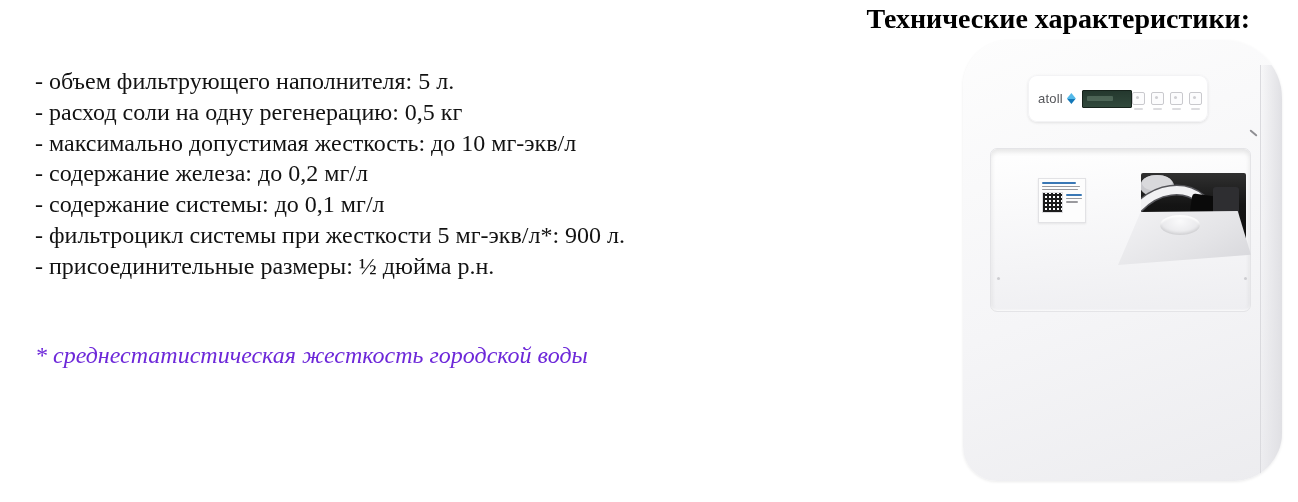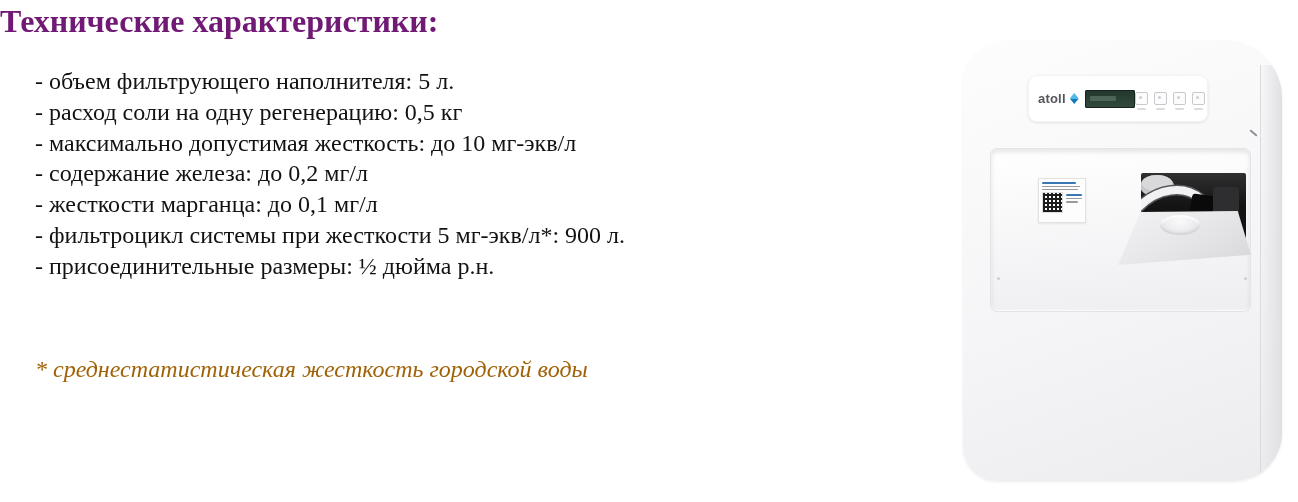--- a/index.html
+++ b/index.html
@@ -2,31 +2,31 @@
 <html><head>
 <meta charset="utf-8">
 <style>
   html,body{margin:0;padding:0;}
   body{
     width:1298px;height:502px;position:relative;background:#ffffff;
     font-family:"Liberation Serif", serif;color:#111;overflow:hidden;
   }
   
   .title{
-    position:absolute;left:0;top:3px;width:1250px;text-align:left;
-    font-size:32px;font-weight:bold;color:#701a75;margin:0;
+    position:absolute;left:0;top:3px;width:1250px;text-align:right;
+    font-size:28px;font-weight:bold;color:#000000;margin:0;
   }
   .specs{
     position:absolute;left:35px;top:66px;margin:0;padding:0;list-style:none;
     font-size:24px;line-height:30.8px;color:#121212;
   }
   .specs li{white-space:pre-wrap;}
   .footnote{
-    position:absolute;left:35px;top:356px;margin:0;
-    font-size:24px;font-style:italic;color:#a16207;
+    position:absolute;left:35px;top:342px;margin:0;
+    font-size:24px;font-style:italic;color:#6d28d9;
   }
   
   .device{position:absolute;left:955px;top:25px;width:343px;height:470px;}
   .dev-body{
     position:absolute;left:8px;top:15px;width:319px;height:441px;
     border-radius:46px 58px 48px 34px;
     background:linear-gradient(160deg,#fdfdfd 0%,#f5f5f7 55%,#ececef 100%);
     box-shadow:0 1px 3px rgba(0,0,0,.08);overflow:hidden;
   }
   .dev-side{
@@ -38,21 +38,21 @@
     position:absolute;left:286px;top:92px;width:9px;height:2px;background:#8f8f94;
     transform:rotate(40deg);border-radius:1px;
   }
   
   .panel{
     position:absolute;left:65px;top:35px;width:180px;height:47px;background:#ffffff;
     border-radius:9px;box-shadow:0 1px 3px rgba(0,0,0,.10), inset 0 0 0 1px #f3f3f5;
     display:flex;align-items:center;padding:0 10px;box-sizing:border-box;
   }
   .brand{
-    font-family:"Liberation Sans",sans-serif;font-weight:700;font-size:13px;
+    font-family:"Liberation Sans",sans-serif;font-weight:400;font-size:13px;
     color:#55565a;letter-spacing:.2px;
   }
   .diamond{
     width:9px;height:11px;margin-left:4px;flex:none;
     clip-path:polygon(50% 0,100% 50%,50% 100%,0 50%);
     background:linear-gradient(#53b9e9 50%,#1277b8 50%);
   }
   .lcd{
     width:48px;height:16px;margin-left:6px;flex:none;position:relative;
     background:linear-gradient(#24382e,#31493c);
@@ -127,21 +127,21 @@
 </head>
 <body>
 
 <h1 class="title">Технические характеристики:</h1>
 
 <ul class="specs">
   <li>- объем фильтрующего наполнителя: 5 л.</li>
   <li>- расход соли на одну регенерацию: 0,5 кг</li>
   <li>- максимально допустимая жесткость: до 10 мг-экв/л</li>
   <li>- содержание железа: до 0,2 мг/л</li>
-  <li>- жесткости марганца: до 0,1 мг/л</li>
+  <li>- содержание системы: до 0,1 мг/л</li>
   <li>- фильтроцикл системы при жесткости 5 мг-экв/л*: 900 л.</li>
   <li>- присоединительные размеры: ½ дюйма р.н.</li>
 </ul>
 
 <p class="footnote">* среднестатистическая жесткость городской воды</p>
 
 <div class="device">
   <div class="dev-body">
     <div class="dev-side"></div>
 

